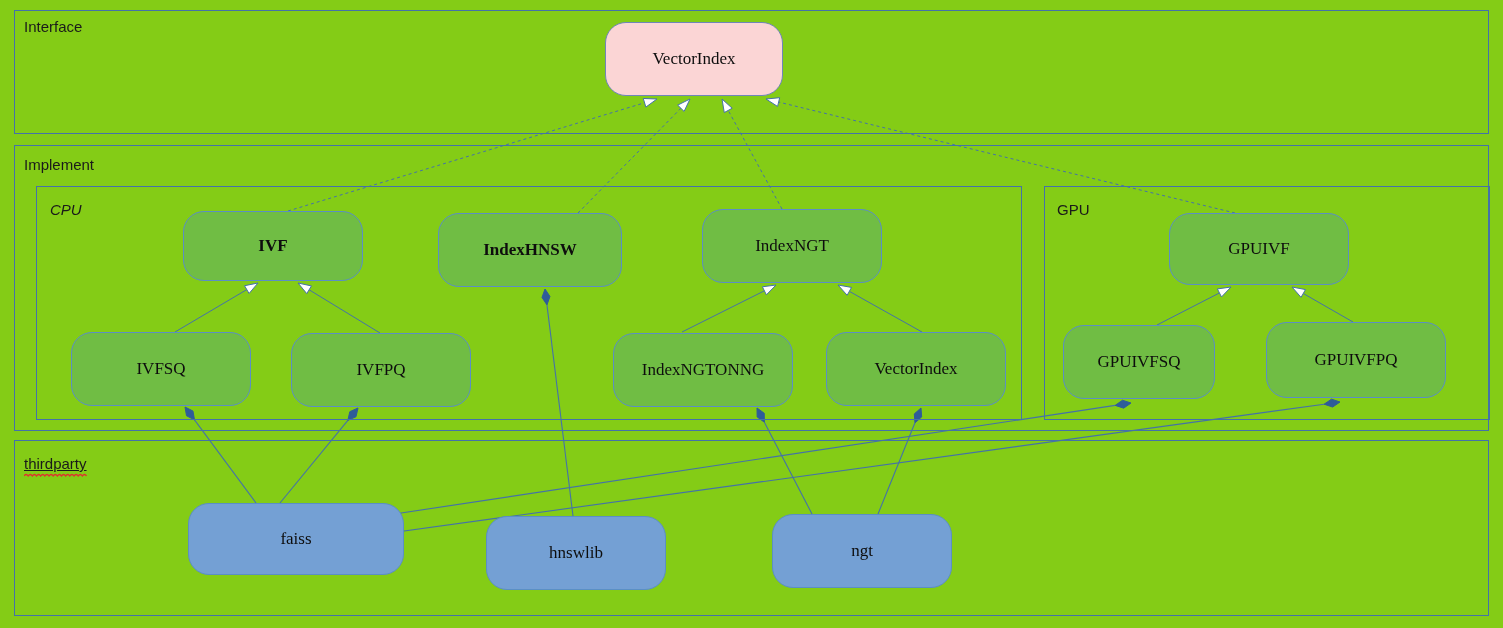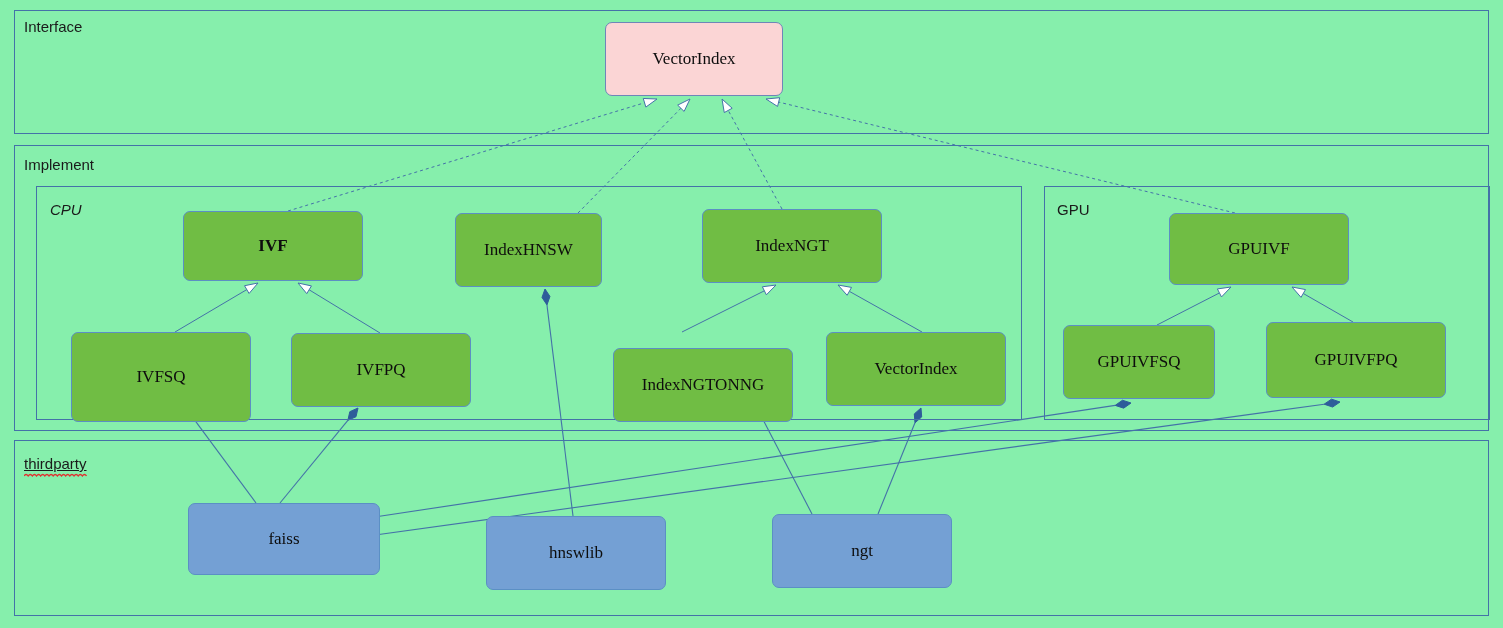--- a/index.html
+++ b/index.html
@@ -4,21 +4,21 @@
 <style>
   html, body {
     margin: 0;
     padding: 0;
     background: #ffffff;
   }
   #canvas {
     position: relative;
     width: 1503px;
     height: 628px;
-    background: #86efac;
+    background: #84cc16;
     font-family: "Liberation Sans", sans-serif;
     overflow: hidden;
   }
   #wires {
     position: absolute;
     left: 0; top: 0;
     width: 1503px;
     height: 628px;
     pointer-events: none;
   }
@@ -43,21 +43,21 @@
   .squiggle {
     position: absolute;
     left: 0;
     bottom: -6px;
     width: 100%;
     height: 5px;
   }
   .node {
     position: absolute;
     box-sizing: border-box;
-    border-radius: 7px;
+    border-radius: 21px;
     border: 1px solid #5B8FC4;
     display: flex;
     align-items: center;
     justify-content: center;
     font-family: "Liberation Serif", serif;
     font-size: 17px;
     color: #0d0d0d;
     text-align: center;
     line-height: 1.1;
   }
@@ -160,27 +160,27 @@
       <div class="container-box" style="left: 1044px; top: 186px; width: 446px; height: 234px; border-color: rgb(68, 114, 168);"></div>
       <div class="container-label" style="left: 1057px; top: 202px;">GPU</div>
       <div class="container-box" style="left: 14px; top: 440px; width: 1475px; height: 176px; border-color: rgb(68, 114, 168);"></div>
       <div class="container-label misspelled" style="left: 24px; top: 456px;">thirdparty<svg class="squiggle" viewBox="0 0 60 5" preserveAspectRatio="none">
           <path d="M0 4 q 2 -3 4 0 q 2 -3 4 0 q 2 -3 4 0 q 2 -3 4 0 q 2 -3 4 0 q 2 -3 4 0 q 2 -3 4 0 q 2 -3 4 0 q 2 -3 4 0 q 2 -3 4 0 q 2 -3 4 0 q 2 -3 4 0 q 2 -3 4 0 q 2 -3 4 0 q 2 -3 4 0" fill="none" stroke="#E03030" stroke-width="1.3"></path>
         </svg></div>
     </div>
   <div id="nodes">
       <div class="node pink" style="left: 605px; top: 22px; width: 178px; height: 74px;">VectorIndex</div>
       <div class="node green" style="left: 183px; top: 211px; width: 180px; height: 70px; font-weight: bold;">IVF</div>
-      <div class="node green" style="left: 455px; top: 213px; width: 147px; height: 74px;">IndexHNSW</div>
+      <div class="node green" style="left: 438px; top: 213px; width: 184px; height: 74px; font-weight: bold;">IndexHNSW</div>
       <div class="node green" style="left: 702px; top: 209px; width: 180px; height: 74px;">IndexNGT</div>
       <div class="node green" style="left: 1169px; top: 213px; width: 180px; height: 72px;">GPUIVF</div>
-      <div class="node green" style="left: 71px; top: 332px; width: 180px; height: 90px;">IVFSQ</div>
+      <div class="node green" style="left: 71px; top: 332px; width: 180px; height: 74px;">IVFSQ</div>
       <div class="node green" style="left: 291px; top: 333px; width: 180px; height: 74px;">IVFPQ</div>
-      <div class="node green" style="left: 613px; top: 348px; width: 180px; height: 74px;">IndexNGTONNG</div>
+      <div class="node green" style="left: 613px; top: 333px; width: 180px; height: 74px;">IndexNGTONNG</div>
       <div class="node green" style="left: 826px; top: 332px; width: 180px; height: 74px;">VectorIndex</div>
       <div class="node green" style="left: 1063px; top: 325px; width: 152px; height: 74px;">GPUIVFSQ</div>
       <div class="node green" style="left: 1266px; top: 322px; width: 180px; height: 76px;">GPUIVFPQ</div>
-      <div class="node blue" style="left: 188px; top: 503px; width: 192px; height: 72px;">faiss</div>
+      <div class="node blue" style="left: 188px; top: 503px; width: 216px; height: 72px;">faiss</div>
       <div class="node blue" style="left: 486px; top: 516px; width: 180px; height: 74px;">hnswlib</div>
       <div class="node blue" style="left: 772px; top: 514px; width: 180px; height: 74px;">ngt</div>
     </div>
 
 </div>
 
 </body></html>

